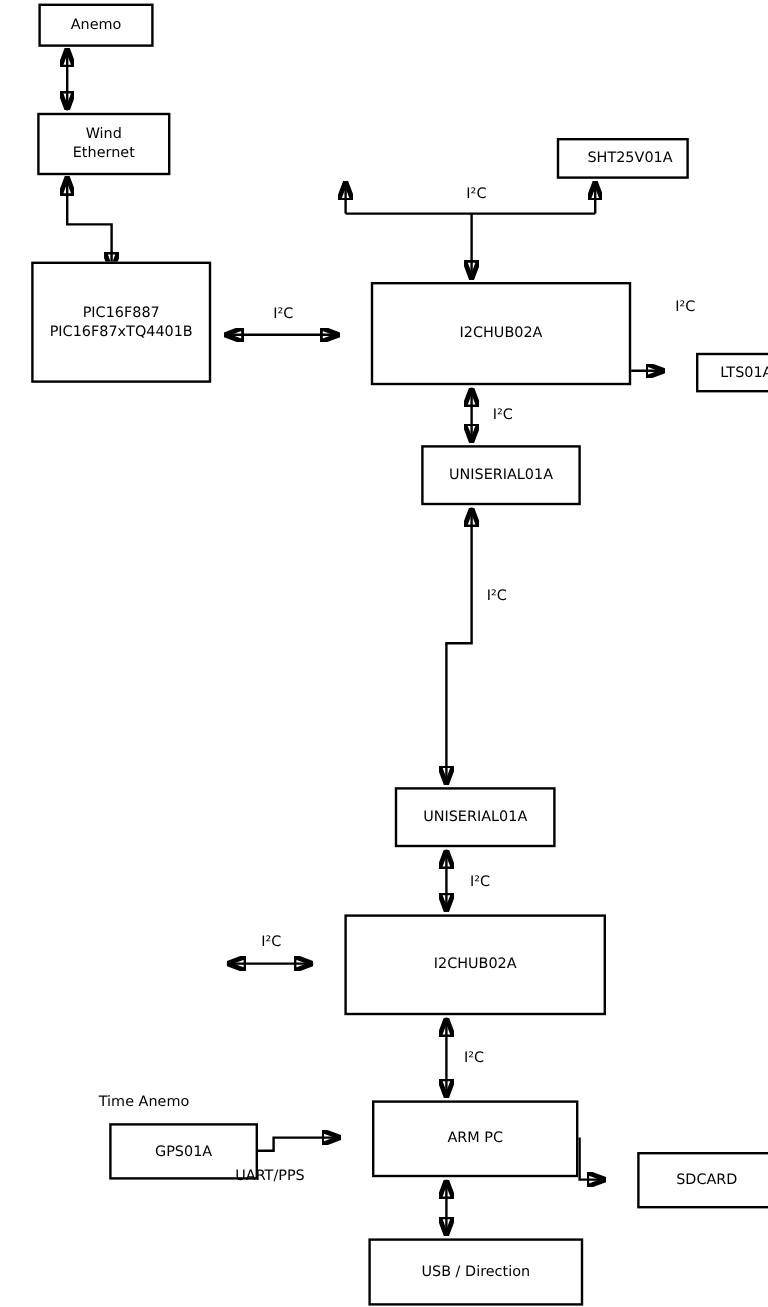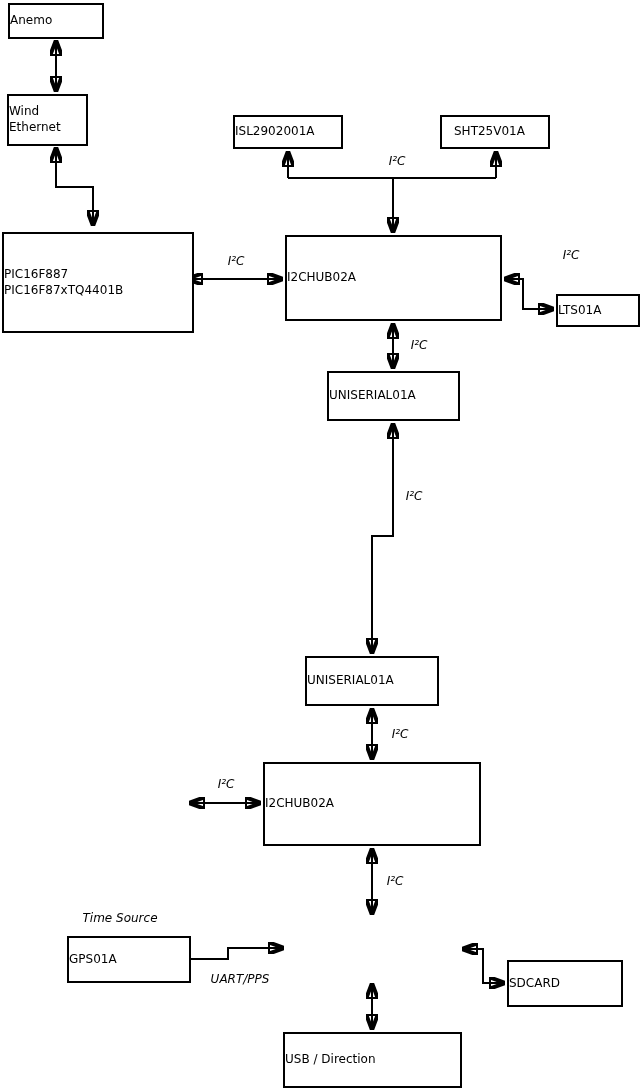--- a/index.html
+++ b/index.html
@@ -28,37 +28,37 @@
   .node {
     position: absolute;
     box-sizing: border-box;
     background: #ffffff;
     border: 2px solid #000000;
     color: #000000;
     font-size: 12px;
     line-height: 1.3;
     display: flex;
     flex-direction: column;
-    align-items: flex-start;
+    align-items: center;
     justify-content: center;
     text-align: center;
     white-space: nowrap;
+    margin-left: 24px;
   }
   .elabel {
     position: absolute;
     color: #000000;
     font-size: 12px;
     white-space: nowrap;
     transform: translate(-50%, -50%);
-    font-style: italic;
   }
   
   #n-anemo   { left: 8px;   top: 3px;    width: 96px;  height: 36px; }
-  #n-wind    { left: 7px;   top: 94px;   width: 81px;  height: 52px; }
-  #n-pic     { left: 2px;   top: 232px;  width: 192px; height: 101px; }
+  #n-wind    { left: 7px;   top: 94px;   width: 111px;  height: 52px; }
+  #n-pic     { left: 2px;   top: 218px;  width: 150px; height: 101px; }
   #n-isl     { left: 233px; top: 115px;  width: 110px; height: 34px; }
   #n-sht     { left: 440px; top: 115px;  width: 110px; height: 34px; padding-left: 12px; }
   #n-hub1    { left: 285px; top: 235px;  width: 217px; height: 86px; }
   #n-lts     { left: 556px; top: 294px;  width: 84px;  height: 33px; }
   #n-uni1    { left: 327px; top: 371px;  width: 133px; height: 50px; }
   #n-uni2    { left: 305px; top: 656px;  width: 134px; height: 50px; }
   #n-hub2    { left: 263px; top: 762px;  width: 218px; height: 84px; }
   #n-baro    { left: 76px;  top: 775px;  width: 111px; height: 57px; }
   #n-gps     { left: 67px;  top: 936px;  width: 124px; height: 47px; }
   #n-armpc   { left: 286px; top: 917px;  width: 172px; height: 64px; }
@@ -67,21 +67,21 @@
   
   #l-i2c-branch    { left: 397px; top: 161px; }
   #l-i2c-pic-hub1  { left: 236px; top: 261px; }
   #l-i2c-hub1-lts  { left: 571px; top: 255px; }
   #l-i2c-hub1-uni1 { left: 419px; top: 345px; }
   #l-i2c-long      { left: 414px; top: 496px; }
   #l-i2c-uni2-hub2 { left: 400px; top: 734px; }
   #l-i2c-baro-hub2 { left: 226px; top: 784px; }
   #l-i2c-hub2-armpc{ left: 395px; top: 881px; }
   #l-time-source   { left: 120px; top: 918px; }
-  #l-uart-pps      { left: 240px; top: 979px; }
+  #l-uart-pps      { left: 225px; top: 979px; }
 </style>
 </head>
 <body>
 
 <div class="canvas">
 
   <svg class="wires" viewBox="0 0 640 1089">
     <defs>
       <marker id="arrow" viewBox="0 0 8 6" refX="8" refY="3" markerWidth="8" markerHeight="6" orient="auto-start-reverse">
         <path d="M0,0 L8,3 L0,6 z" fill="#000000" stroke="none"></path>
@@ -122,23 +122,20 @@
     <span>Anemo</span>
   </div>
   <div class="node" id="n-wind">
     <span>Wind</span>
     <span>Ethernet</span>
   </div>
   <div class="node" id="n-pic">
     <span>PIC16F887</span>
     <span>PIC16F87xTQ4401B</span>
   </div>
-  <div class="node" id="n-isl">
-    <span>ISL2902001A</span>
-  </div>
   <div class="node" id="n-sht">
     <span>SHT25V01A</span>
   </div>
   <div class="node" id="n-hub1">
     <span>I2CHUB02A</span>
   </div>
   <div class="node" id="n-lts">
     <span>LTS01A</span>
   </div>
   <div class="node" id="n-uni1">
@@ -146,31 +143,34 @@
   </div>
   <div class="node" id="n-uni2">
     <span>UNISERIAL01A</span>
   </div>
   <div class="node" id="n-hub2">
     <span>I2CHUB02A</span>
   </div>
   <div class="node" id="n-gps">
     <span>GPS01A</span>
   </div>
+  <div class="node" id="n-armpc">
+    <span>ARM PC</span>
+  </div>
   <div class="node" id="n-sdcard">
     <span>SDCARD</span>
   </div>
   <div class="node" id="n-usbeth">
     <span>USB / Direction</span>
   </div>
 
   <div class="elabel" id="l-i2c-branch">I²C</div>
   <div class="elabel" id="l-i2c-pic-hub1">I²C</div>
   <div class="elabel" id="l-i2c-hub1-lts">I²C</div>
   <div class="elabel" id="l-i2c-hub1-uni1">I²C</div>
   <div class="elabel" id="l-i2c-long">I²C</div>
   <div class="elabel" id="l-i2c-uni2-hub2">I²C</div>
   <div class="elabel" id="l-i2c-baro-hub2">I²C</div>
   <div class="elabel" id="l-i2c-hub2-armpc">I²C</div>
-  <div class="elabel" id="l-time-source">Time Source</div>
+  <div class="elabel" id="l-time-source">Time Anemo</div>
   <div class="elabel" id="l-uart-pps">UART/PPS</div>
 
 </div>
 
 </body></html>

